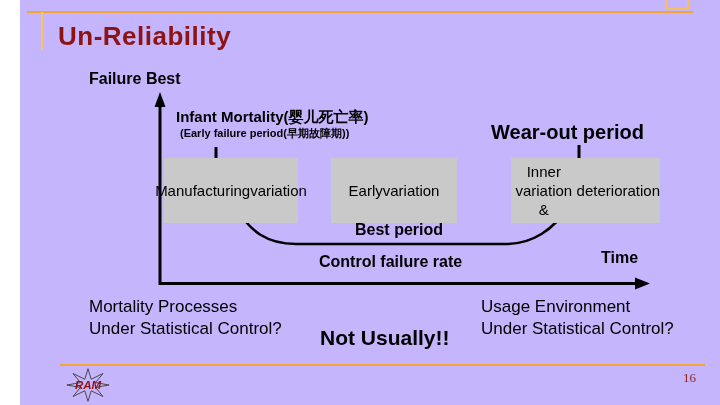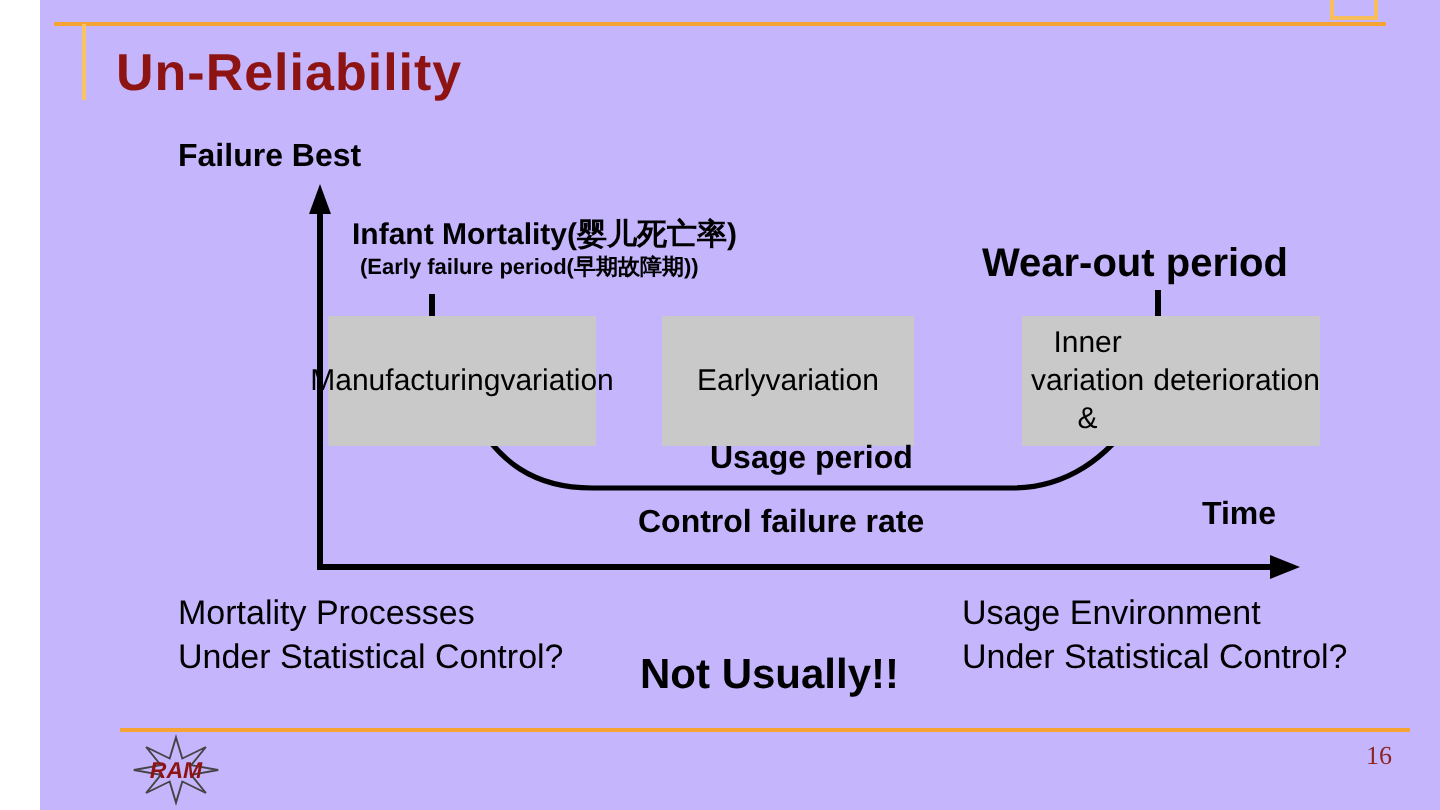--- a/index.html
+++ b/index.html
@@ -71,21 +71,21 @@
   </div>
   <div class="abs gbox gbox2">
     <span>Early</span>
     <span>variation</span>
   </div>
   <div class="abs gbox gbox3">
     <span>Inner variation &amp;</span>
     <span>deterioration</span>
   </div>
 
-  <div class="abs best">Usage period</div>
+  <div class="abs best">Best period</div>
   <div class="abs constant">Control failure rate</div>
   <div class="abs time">Time</div>
 
   <div class="abs note note-left">
     <div>Mortality Processes</div>
     <div>Under Statistical Control?</div>
   </div>
   <div class="abs not-usually">Not Usually!!</div>
   <div class="abs note note-right">
     <div>Usage Environment</div>

